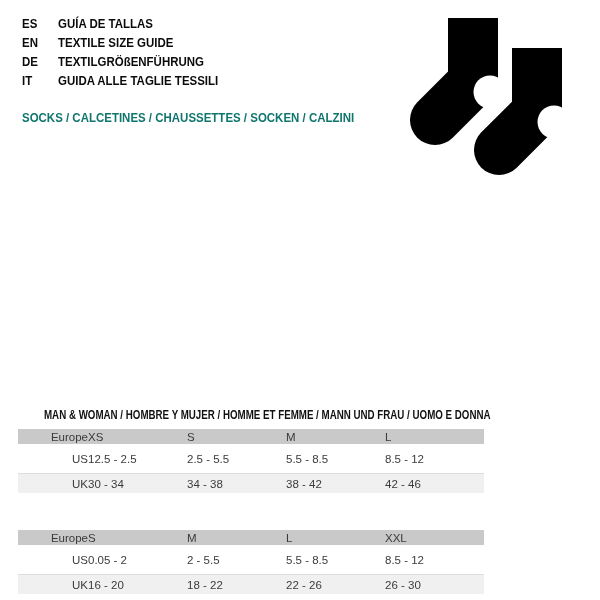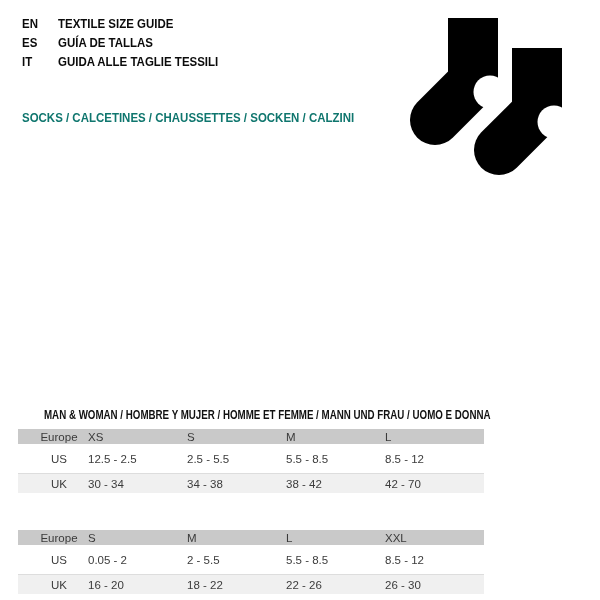--- a/index.html
+++ b/index.html
@@ -26,36 +26,40 @@
              font-weight:bold;font-size:12.5px;color:#111;line-height:13px;padding-left:24px;}
   .tbl-title-1{top:409px;}
   .tbl-title-2{top:513px;}
   .size-table{position:absolute;left:18px;width:466px;font-size:11.5px;color:#3b3b3b;}
   .size-table-1{top:429px;}
   .size-table-2{top:530px;}
   .t-row{display:flex;align-items:center;box-sizing:border-box;}
   .t-row.hdr{height:15px;background:#c9c9c9;color:#3a3a3a;}
   .t-row.r-us{height:29px;background:#ffffff;}
   .t-row.r-uk{height:20px;background:#f0f0f0;border-top:1px solid #dddddd;}
-  .cell-region{flex:0 0 70px;width:70px;padding-left:12px;box-sizing:border-box;text-align:center;}
+  .cell-region{flex:0 0 70px;width:70px;padding-left:12px;box-sizing:border-box;text-align:right;}
   .cell-size{flex:0 0 99px;width:99px;text-align:left;}
 </style>
 </head>
 <body>
 
 <div class="sheet">
 
   <div class="lang-block">
     <div class="lang-row">
+      <span class="lang-code"><span class="cond">ES</span></span>
+      <span class="cond">GUÍA DE TALLAS</span>
+    </div>
+    <div class="lang-row">
       <span class="lang-code"><span class="cond">EN</span></span>
       <span class="cond">TEXTILE SIZE GUIDE</span>
     </div>
     <div class="lang-row">
-      <span class="lang-code"><span class="cond">ES</span></span>
-      <span class="cond">GUÍA DE TALLAS</span>
+      <span class="lang-code"><span class="cond">DE</span></span>
+      <span class="cond">TEXTILGRÖßENFÜHRUNG</span>
     </div>
     <div class="lang-row">
       <span class="lang-code"><span class="cond">IT</span></span>
       <span class="cond">GUIDA ALLE TAGLIE TESSILI</span>
     </div>
   </div>
 
   <div class="socks-line">
     <span class="cond">SOCKS / CALCETINES / CHAUSSETTES / SOCKEN / CALZINI</span>
   </div>
@@ -91,21 +95,21 @@
       <span class="cell-size">12.5 - 2.5</span>
       <span class="cell-size">2.5 - 5.5</span>
       <span class="cell-size">5.5 - 8.5</span>
       <span class="cell-size">8.5 - 12</span>
     </div>
     <div class="t-row r-uk">
       <span class="cell-region">UK</span>
       <span class="cell-size">30 - 34</span>
       <span class="cell-size">34 - 38</span>
       <span class="cell-size">38 - 42</span>
-      <span class="cell-size">42 - 70</span>
+      <span class="cell-size">42 - 46</span>
     </div>
   </div>
 
   <div class="size-table size-table-2">
     <div class="t-row hdr">
       <span class="cell-region">Europe</span>
       <span class="cell-size">S</span>
       <span class="cell-size">M</span>
       <span class="cell-size">L</span>
       <span class="cell-size">XXL</span>

